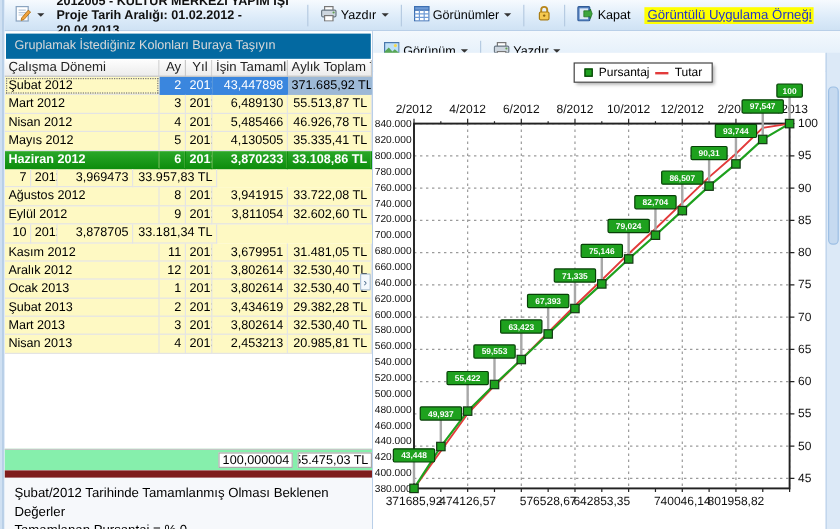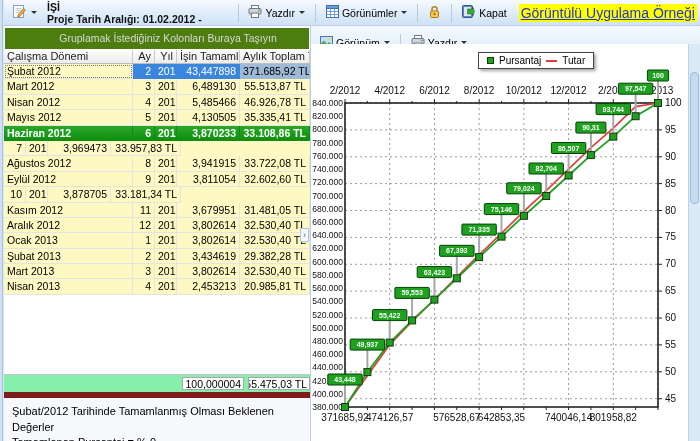--- a/index.html
+++ b/index.html
@@ -10,26 +10,26 @@
 
   
   .main-toolbar{position:absolute;left:4px;top:0;right:0;height:26px;
     background:linear-gradient(#f6fafe,#dcebf9 60%,#cfe2f4);border-bottom:1px solid #b9cfe8;
     display:flex;align-items:center;padding:0 3px;gap:3px;}
   .tb-btn{display:flex;align-items:center;gap:3px;padding:2px 4px;border:1px solid transparent;
     border-radius:2px;font-size:10.5px;cursor:default;white-space:nowrap;background:transparent;}
   .arrow-down{width:0;height:0;border-left:3px solid transparent;border-right:3px solid transparent;border-top:3px solid #333;margin-left:1px;}
   .vsep{width:1px;height:18px;background:#b6cbe2;margin:0 2px;}
   .title-block{line-height:12px;font-size:10.5px;font-weight:bold;color:#111;padding-left:2px;width:206px;}
-  .hl-link{background:#ffff00;color:#2236c8;text-decoration:underline;font-size:14px;padding:1px 2px;margin-left:4px;white-space:nowrap;}
+  .hl-link{background:#ffff00;color:#2236c8;text-decoration:underline;font-size:11px;padding:1px 2px;margin-left:4px;white-space:nowrap;}
 
   
   .left-panel{position:absolute;left:4px;top:26px;width:307px;bottom:0;background:#fff;border-right:1px solid #b9cfe8;}
-  .group-bar{position:absolute;left:1px;right:1px;top:2px;height:21px;background:#4d7c0f;color:#d9d9d9;
-    font-size:10.5px;line-height:21px;padding-left:22px;overflow:hidden;white-space:nowrap;text-align:center;}
+  .group-bar{position:absolute;left:1px;right:1px;top:2px;height:21px;background:#0369a1;color:#d9d9d9;
+    font-size:10.5px;line-height:21px;padding-left:7px;overflow:hidden;white-space:nowrap;}
   .grid-header{position:absolute;left:0;right:0;top:24px;height:14px;display:flex;}
   .hcell{background:linear-gradient(#fdfdfd,#ececec);border-right:1px solid #c9c9c9;border-bottom:1px solid #bdbdbd;
     font-size:11px;line-height:13px;padding:0 3px;overflow:hidden;white-space:nowrap;color:#222;}
   .grid-body{position:absolute;left:0;right:0;top:38px;height:232px;overflow:hidden;}
   .g-row{display:flex;height:15.4px;background:#fef9c3;}
   .cell{border-right:1px solid #e4e4e4;border-bottom:1px solid #e4e4e4;font-size:10.5px;line-height:14.5px;
     padding:0 3px;overflow:hidden;white-space:nowrap;}
   .colP{width:129px}.colM{width:22px;text-align:right}.colY{width:22px;text-align:right}
   .colPct{width:63px;text-align:right}.colAmt{width:70px;text-align:right}
   .g-row.sel .colM,.g-row.sel .colY,.g-row.sel .colPct{background:#3a86de;color:#fff;border-color:#3a86de;}

